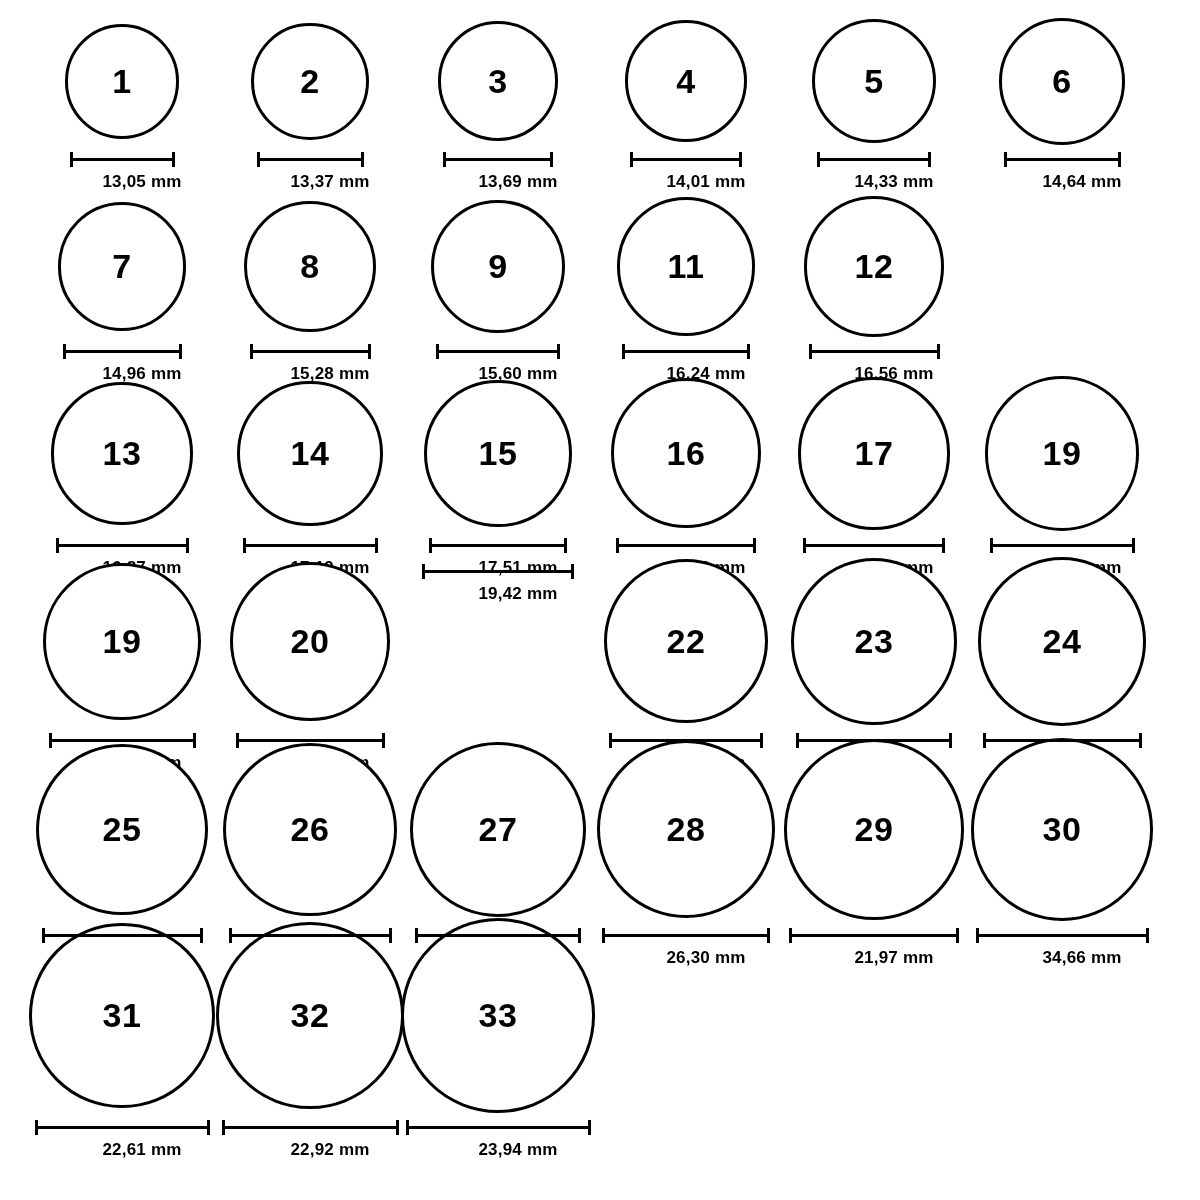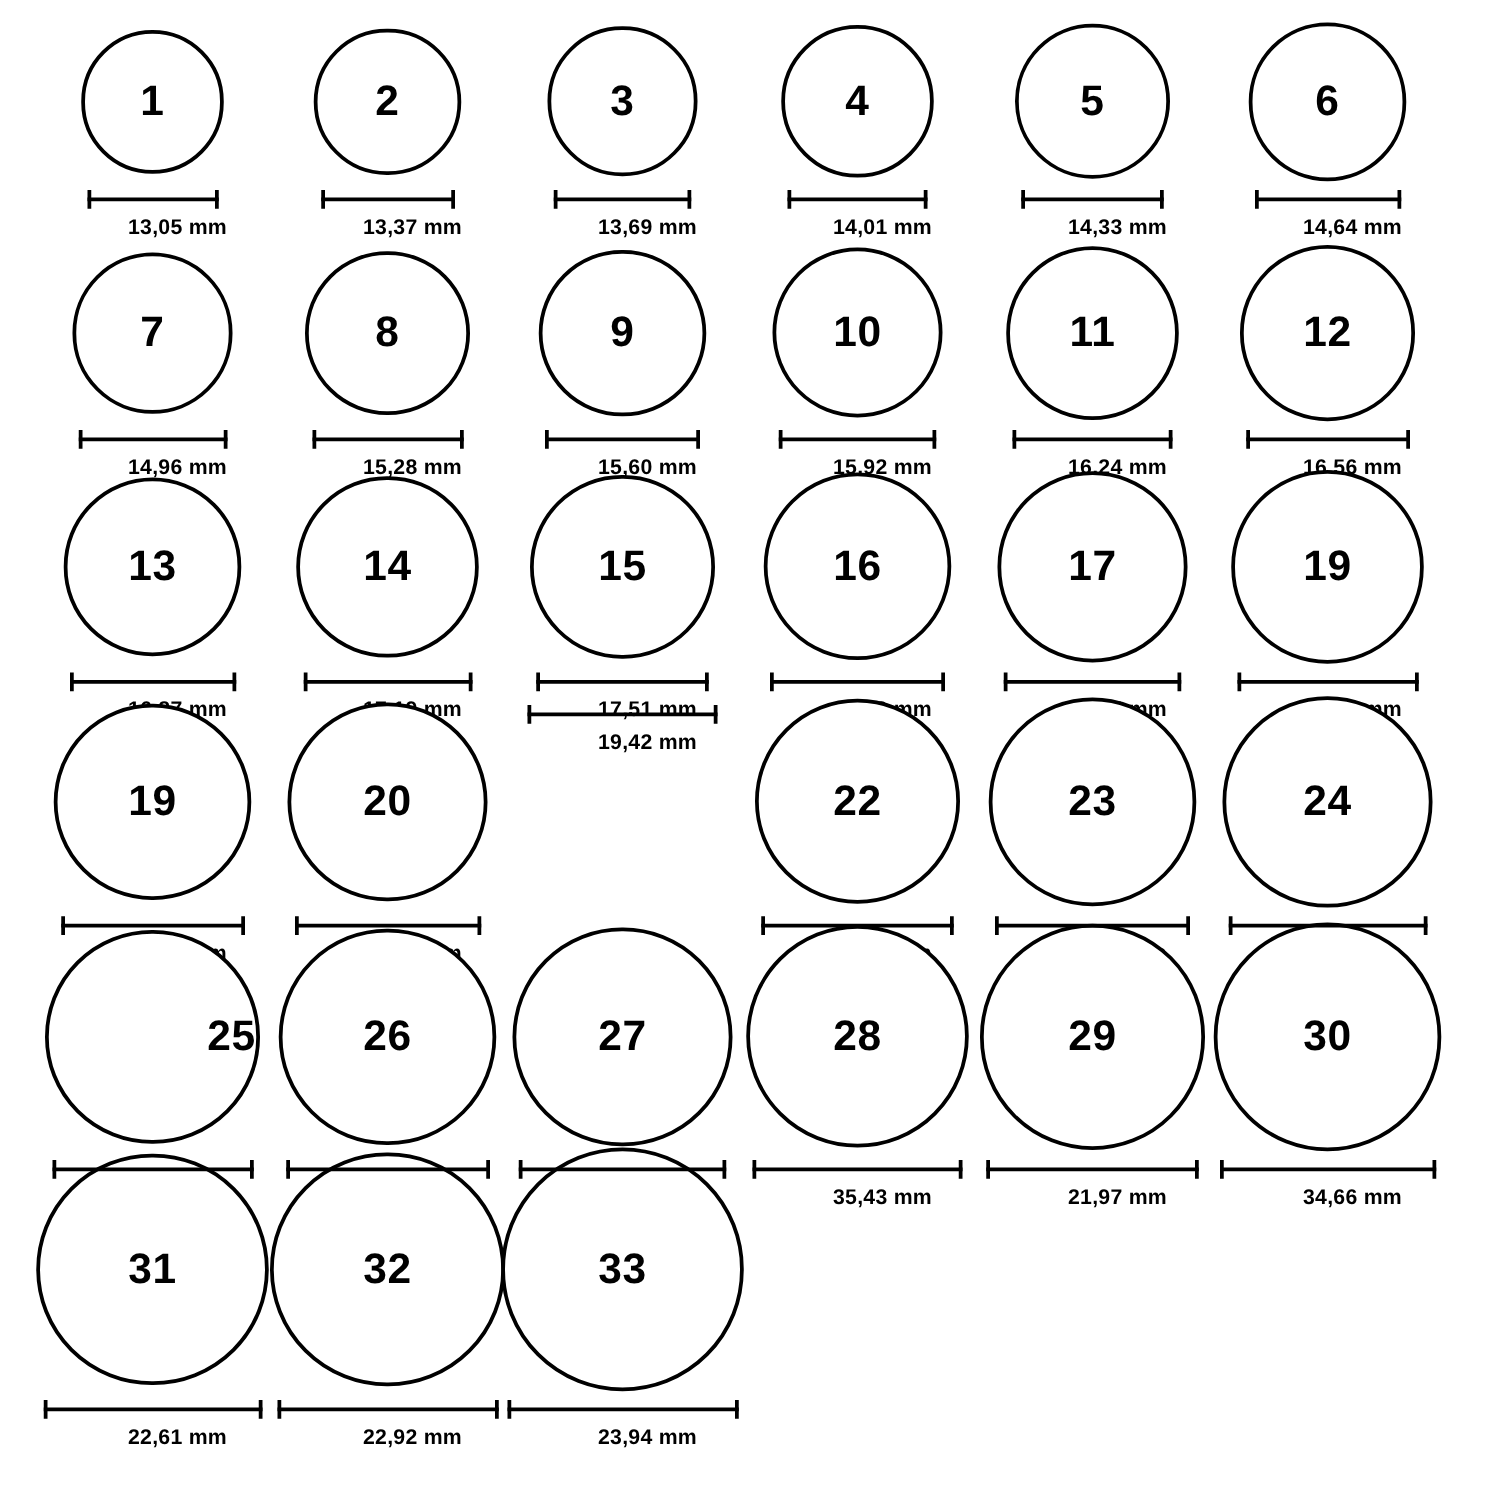--- a/index.html
+++ b/index.html
@@ -206,33 +206,20 @@
         </div>
         <div class="measure" style="width: 124px;">
           <div class="bar"></div>
           <div class="cap left"></div>
           <div class="cap right"></div>
         </div>
         <div class="label">15,60 mm</div>
       </div>
       <div class="cell">
         <div class="circle-wrap" style="height: 140.716px;">
-          <div class="ring" style="width: 136.012px; height: 136.012px;">
-            <span class="ring-number">10</span>
-          </div>
-        </div>
-        <div class="measure" style="width: 126px;">
-          <div class="bar"></div>
-          <div class="cap left"></div>
-          <div class="cap right"></div>
-        </div>
-        <div class="label">15,92 mm</div>
-      </div>
-      <div class="cell">
-        <div class="circle-wrap" style="height: 140.716px;">
           <div class="ring" style="width: 138.364px; height: 138.364px;">
             <span class="ring-number">11</span>
           </div>
         </div>
         <div class="measure" style="width: 128px;">
           <div class="bar"></div>
           <div class="cap left"></div>
           <div class="cap right"></div>
         </div>
         <div class="label">16,24 mm</div>
@@ -402,21 +389,21 @@
           <div class="bar"></div>
           <div class="cap left"></div>
           <div class="cap right"></div>
         </div>
         <div class="label">20,38 mm</div>
       </div>
     </div>
     <div class="row" style="height: 180px;">
       <div class="cell">
         <div class="circle-wrap" style="height: 182.831px;">
-          <div class="ring" style="width: 171.145px; height: 171.145px; justify-content: flex-end;">
+          <div class="ring" style="width: 171.145px; height: 171.145px;">
             <span class="ring-number">25</span>
           </div>
         </div>
         <div class="measure" style="width: 161px;">
           <div class="bar"></div>
           <div class="cap left"></div>
           <div class="cap right"></div>
         </div>
         <div class="label">20,70 mm</div>
       </div>
@@ -450,21 +437,21 @@
         <div class="circle-wrap" style="height: 182.831px;">
           <div class="ring" style="width: 178.127px; height: 178.127px;">
             <span class="ring-number">28</span>
           </div>
         </div>
         <div class="measure" style="width: 168px;">
           <div class="bar"></div>
           <div class="cap left"></div>
           <div class="cap right"></div>
         </div>
-        <div class="label">35,43 mm</div>
+        <div class="label">26,30 mm</div>
       </div>
       <div class="cell">
         <div class="circle-wrap" style="height: 182.831px;">
           <div class="ring" style="width: 180.479px; height: 180.479px;">
             <span class="ring-number">29</span>
           </div>
         </div>
         <div class="measure" style="width: 170px;">
           <div class="bar"></div>
           <div class="cap left"></div>

